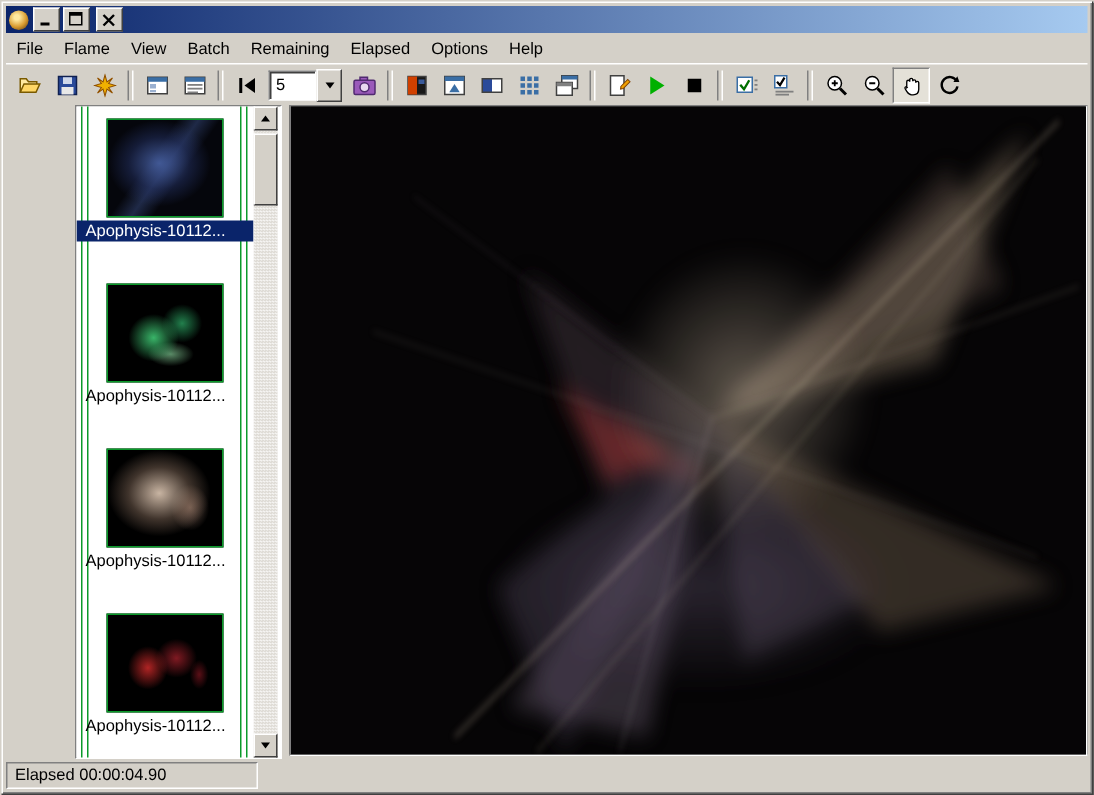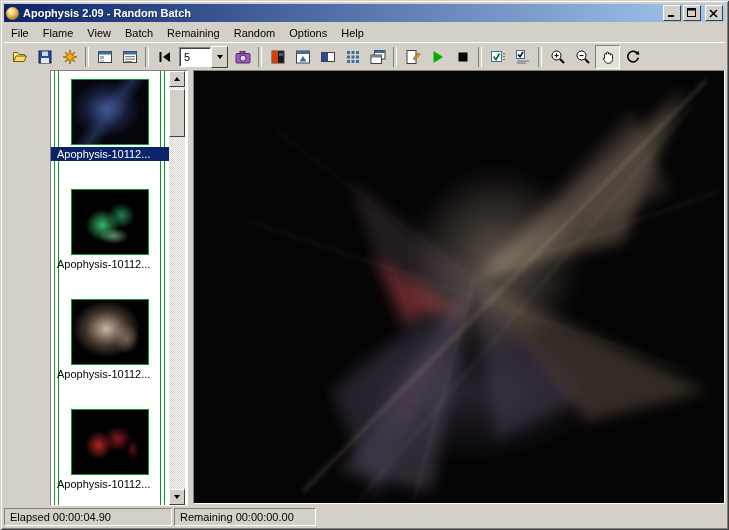--- a/index.html
+++ b/index.html
@@ -96,35 +96,34 @@
   .sb-thumb{width:16px;height:48px;margin-top:2px;background:#d4d0c8;
     border:1px solid;border-color:#fff #404040 #404040 #fff;box-sizing:border-box;}
   .tri-up{width:0;height:0;border-left:3px solid transparent;border-right:3px solid transparent;border-bottom:4px solid #000;}
   .tri-dn{width:0;height:0;border-left:3px solid transparent;border-right:3px solid transparent;border-top:4px solid #000;}
   .splitter{width:5px;height:100%;flex:0 0 auto;background:#d4d0c8;}
   .canvas{flex:1;height:100%;background:#000;position:relative;
     border:1px solid;border-color:#808080 #fff #fff #808080;box-sizing:border-box;}
   .canvas svg{display:block;width:100%;height:100%;}
   
   .statusbar{position:absolute;left:4px;right:4px;bottom:4px;height:20px;
-    display:flex;align-items:flex-end;gap:2px;padding-top:2px;box-sizing:border-box;}
+    display:flex;align-items:flex-end;gap:20px;padding-top:2px;box-sizing:border-box;}
   .spanel{height:18px;line-height:16px;padding:0 5px;box-sizing:border-box;
     border:1px solid;border-color:#808080 #fff #fff #808080;
     white-space:nowrap;overflow:hidden;}
   .spanel.p1{width:168px;flex:0 0 auto;}
   .spanel.p2{width:142px;flex:0 0 auto;}
   .spanel.p3{flex:1;}
   .icon16{width:16px;height:16px;display:block;}
 </style>
 </head>
 <body>
 
 <div class="titlebar">
   <div class="app-icon"></div>
-  <div class="title-text">Apophysis 2.09 - Random Batch</div>
   <div class="winbtns">
     <div class="winbtn">
       <svg class="" width="10" height="10" viewBox="0 0 10 10">
           <rect x="1" y="7" width="6" height="2" fill="#000"></rect>
         </svg>
     </div>
     <div class="winbtn">
       <svg width="10" height="10" viewBox="0 0 10 10">
           <rect x="0.5" y="0.5" width="8" height="8" fill="none" stroke="#000"></rect>
           <rect x="0.5" y="0.5" width="8" height="2" fill="#000"></rect>
@@ -137,21 +136,21 @@
     </div>
   </div>
 </div>
 
 <div class="menubar">
   <div class="menu-item">File</div>
   <div class="menu-item">Flame</div>
   <div class="menu-item">View</div>
   <div class="menu-item">Batch</div>
   <div class="menu-item">Remaining</div>
-  <div class="menu-item">Random</div>
+  <div class="menu-item">Elapsed</div>
   <div class="menu-item">Options</div>
   <div class="menu-item">Help</div>
 </div>
 
 <div class="toolbar">
 
   <div class="tbtn">
     <svg class="icon16" viewBox="0 0 16 16">
       <path d="M1.5 12.5 V3.5 h4 l1.5 2 h5.5 v2" fill="#ffe9a0" stroke="#7a5a00"></path>
       <path d="M1.5 12.5 L4 7 H14.5 L12 12.5 Z" fill="#ffd766" stroke="#7a5a00"></path>
@@ -409,14 +408,13 @@
         <line x1="307" y1="208" x2="575" y2="120" stroke="#cfc0a8" stroke-width="1" opacity="0.3"></line>
         <line x1="307" y1="208" x2="90" y2="60" stroke="#a090a0" stroke-width="1" opacity="0.25"></line>
         <line x1="307" y1="208" x2="240" y2="430" stroke="#cbb9c4" stroke-width="1" opacity="0.3"></line>
       </g>
     </svg>
   </div>
 </div>
 
 <div class="statusbar">
   <div class="spanel p1">Elapsed 00:00:04.90</div>
-  <div class="spanel p2">Remaining 00:00:00.00</div>
 </div>
 
 </body></html>

